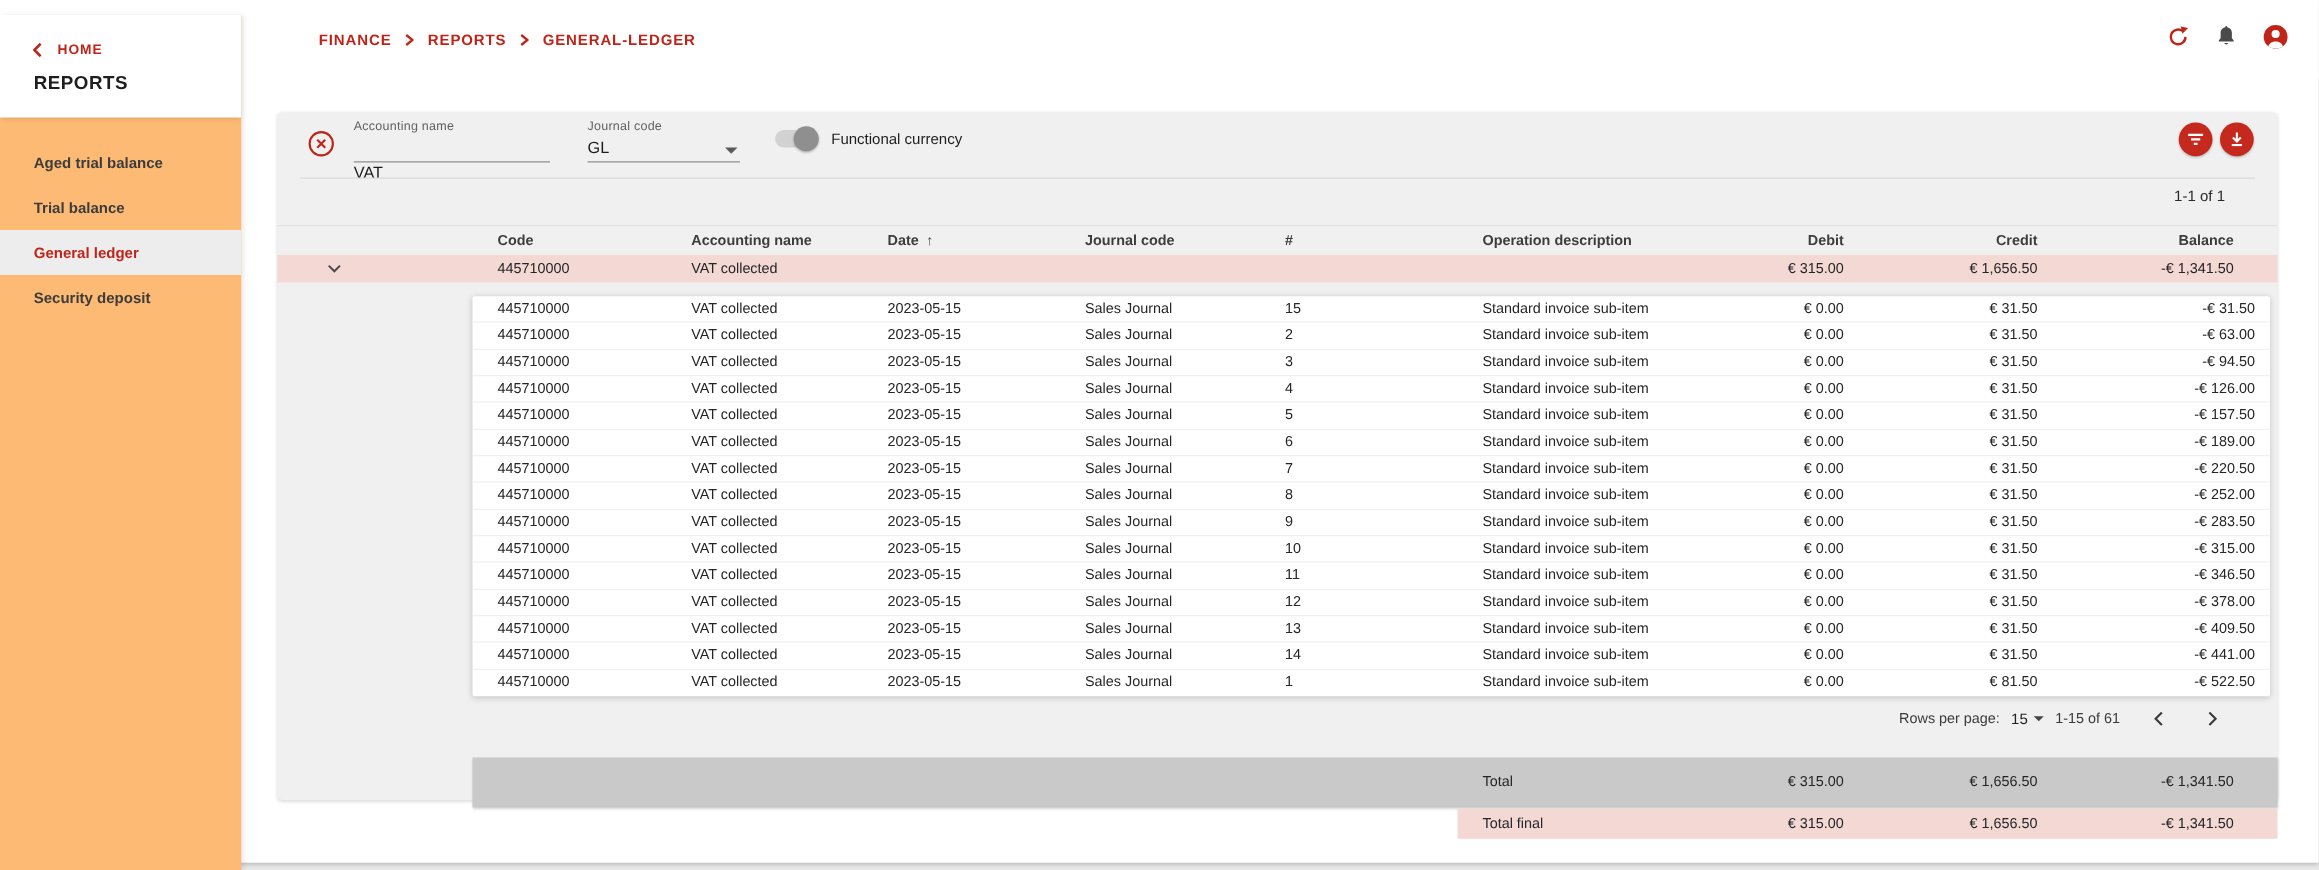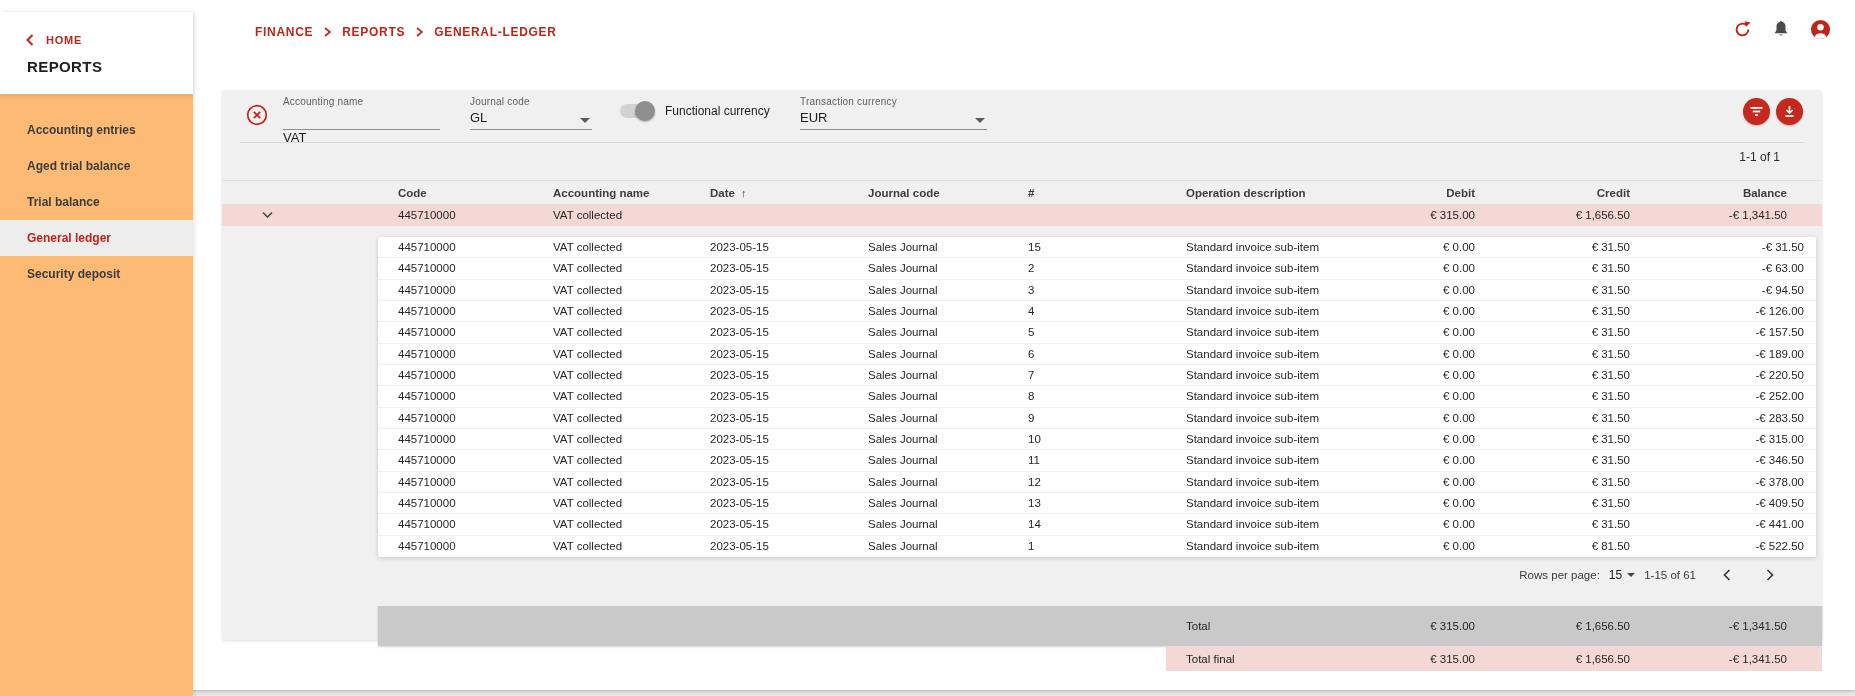--- a/index.html
+++ b/index.html
@@ -107,23 +107,20 @@
             <svg width="8" height="12" viewBox="0 0 8 12">
                 <path d="M6.5 1 L1.5 6 L6.5 11" fill="none" stroke="#bf2418" stroke-width="2"></path>
               </svg>
           </span>
           <span>HOME</span>
         </div>
         <div class="sidebar-title">REPORTS</div>
       </div>
       <div class="nav">
         <div class="nav-item">
-            <span>Accounting entries</span>
-          </div>
-        <div class="nav-item">
             <span>Aged trial balance</span>
           </div>
         <div class="nav-item">
             <span>Trial balance</span>
           </div>
         <div class="nav-item active">
             <span>General ledger</span>
           </div>
         <div class="nav-item">
             <span>Security deposit</span>
@@ -202,26 +199,20 @@
           <div class="select-arrow"></div>
         </div>
 
         <div class="toggle-wrap">
           <div class="toggle">
               <div class="knob"></div>
             </div>
           <div class="toggle-label">Functional currency</div>
         </div>
 
-        <div class="field f-tcur">
-          <div class="flabel">Transaction currency</div>
-          <div class="fvalue">EUR</div>
-          <div class="fline"></div>
-          <div class="select-arrow"></div>
-        </div>
 
         <div class="round-btn btn-filter">
           <svg width="13" height="11" viewBox="0 0 13 11">
             <rect x="0.5" y="1" width="12" height="1.8" fill="#fff"></rect>
             <rect x="2.8" y="4.6" width="7.4" height="1.8" fill="#fff"></rect>
             <rect x="5" y="8.2" width="3" height="1.8" fill="#fff"></rect>
           </svg>
         </div>
         <div class="round-btn btn-download">
           <svg width="13" height="13" viewBox="0 0 14 14">

